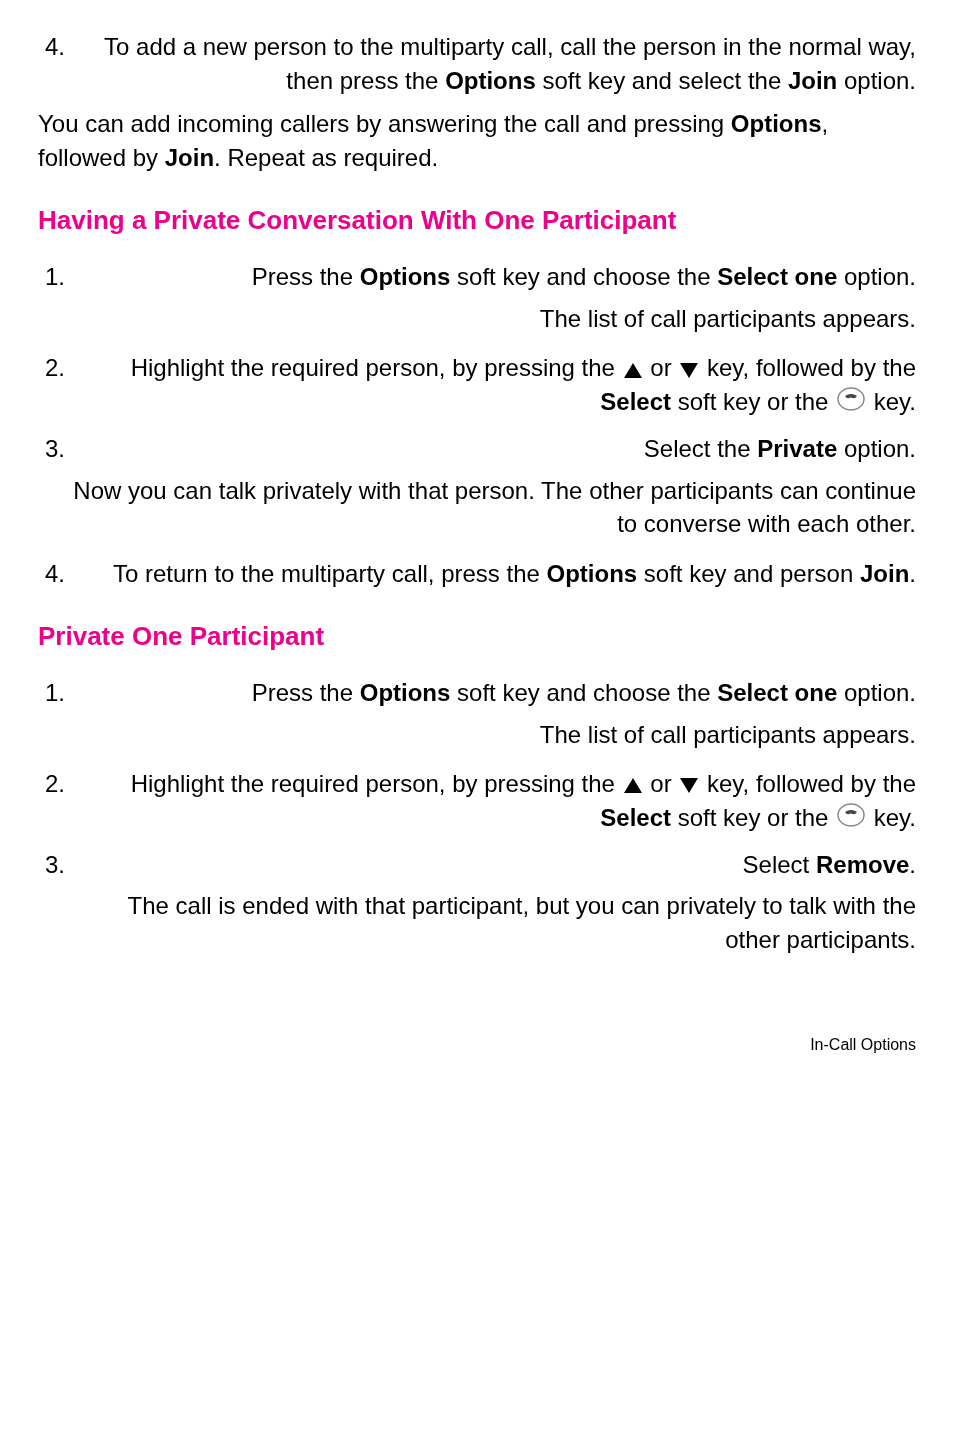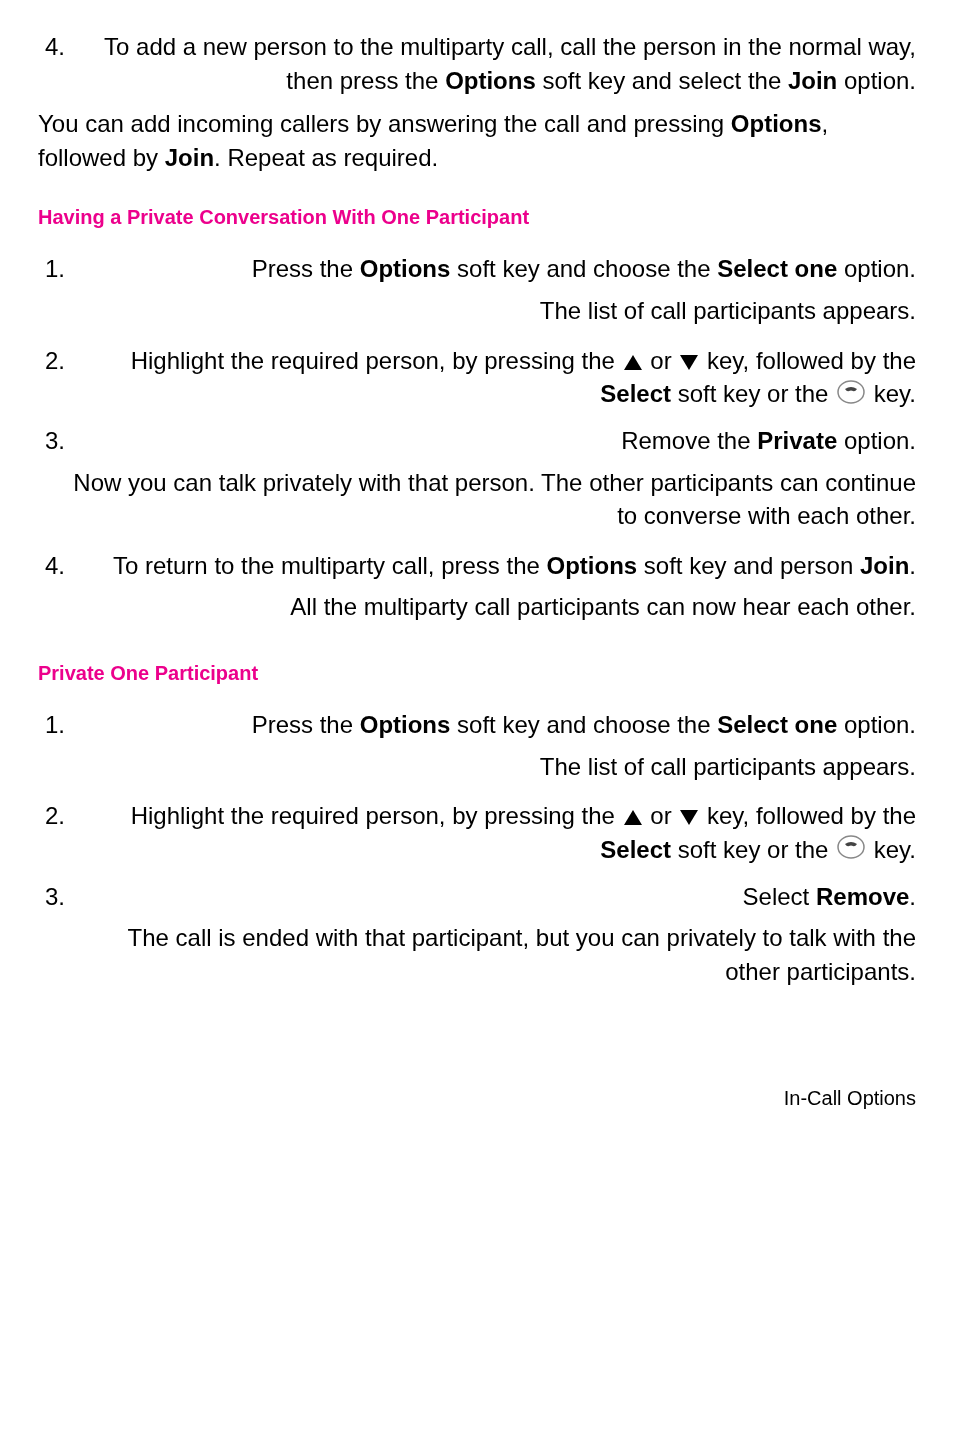--- a/index.html
+++ b/index.html
@@ -28,41 +28,41 @@
     .list-content {
       flex: 1;
       text-align: right;
     }
     .paragraph {
       margin-bottom: 18px;
     }
     .heading {
       color: #ec008c;
       font-weight: bold;
-      font-size: 20px;
+      font-size: 26px;
       margin-top: 30px;
       margin-bottom: 22px;
       line-height: 1.3;
     }
     .bold {
       font-weight: bold;
     }
     .sub-paragraph {
       margin-top: 8px;
       margin-bottom: 6px;
     }
     .sub-paragraph-spaced {
       margin-top: 8px;
       margin-bottom: 6px;
     }
     .footer {
       text-align: right;
-      margin-top: 88px;
+      margin-top: 70px;
       font-family: Arial, sans-serif;
-      font-size: 20px;
+      font-size: 16px;
       line-height: 1.5;
     }
     .triangle-up {
       display: inline-block;
       width: 0;
       height: 0;
       border-left: 9px solid transparent;
       border-right: 9px solid transparent;
       border-bottom: 15px solid #000;
       vertical-align: middle;
@@ -118,30 +118,29 @@
     <span>Highlight the required person, by pressing the </span><span class="triangle-up"></span><span> or </span><span class="triangle-down"></span><span> key, followed by the </span><span class="bold">Select</span><span> soft key or the </span><span class="phone-icon"><svg viewBox="0 0 28 28">
           <ellipse cx="14" cy="14" rx="13" ry="11" fill="none" stroke="#888" stroke-width="1.5"></ellipse>
           <path d="M 8 11 Q 14 7 20 11 Q 18 14 16 13 Q 14 12 12 13 Q 10 14 8 11" fill="#444"></path>
         </svg></span><span> key.</span>
   </div>
 </div>
 
 <div class="list-item">
   <div class="list-number">3.</div>
   <div class="list-content">
-    <span>Remove the </span><span class="bold">Private</span><span> option.</span>
+    <span>Select the </span><span class="bold">Private</span><span> option.</span>
     <div class="sub-paragraph-spaced">Now you can talk privately with that person. The other participants can continue to converse with each other.</div>
   </div>
 </div>
 
 <div class="list-item">
   <div class="list-number">4.</div>
   <div class="list-content">
     <span>To return to the multiparty call, press the </span><span class="bold">Options</span><span> soft key and person </span><span class="bold">Join</span><span>.</span>
-    <div class="sub-paragraph-spaced">All the multiparty call participants can now hear each other.</div>
   </div>
 </div>
 
 <div class="heading">Private One Participant</div>
 
 <div class="list-item">
   <div class="list-number">1.</div>
   <div class="list-content">
     <span>Press the </span><span class="bold">Options</span><span> soft key and choose the </span><span class="bold">Select one</span><span> option.</span>
     <div class="sub-paragraph">The list of call participants appears.</div>

